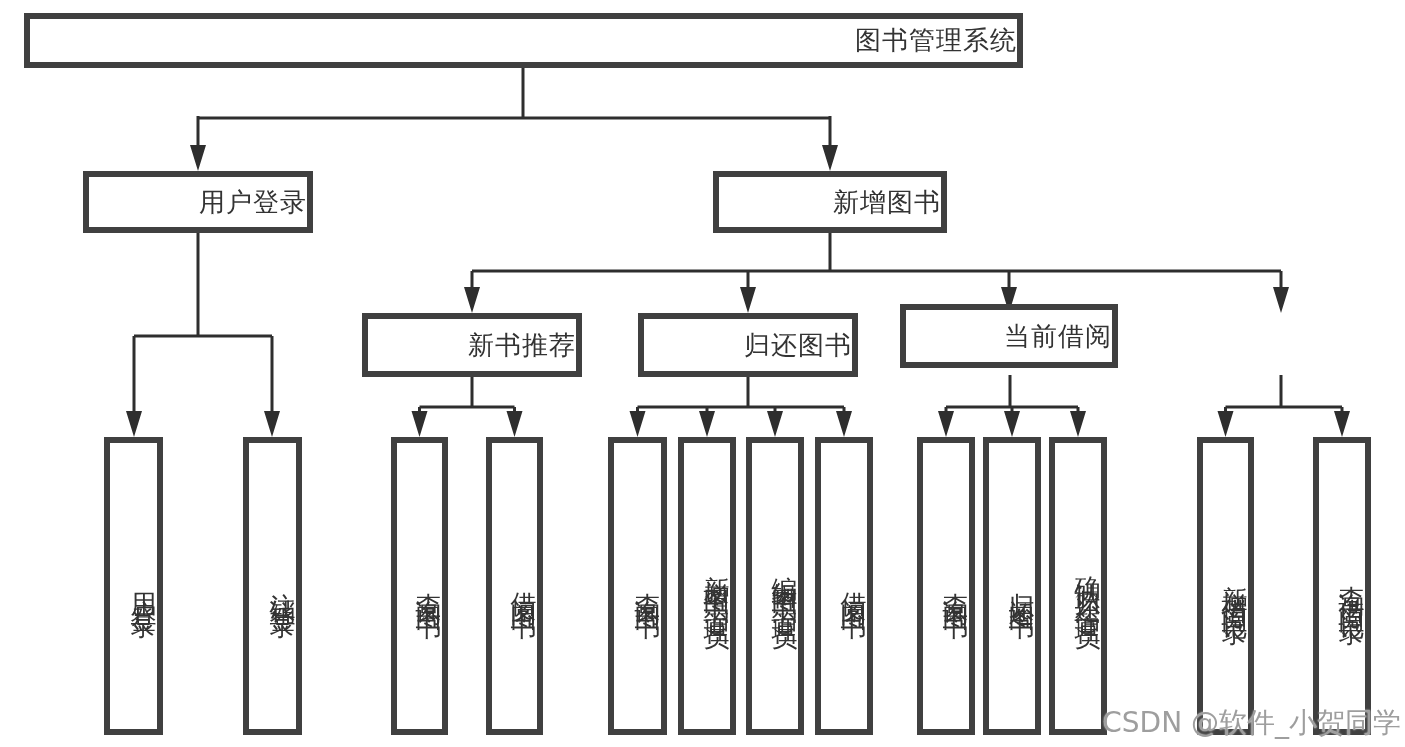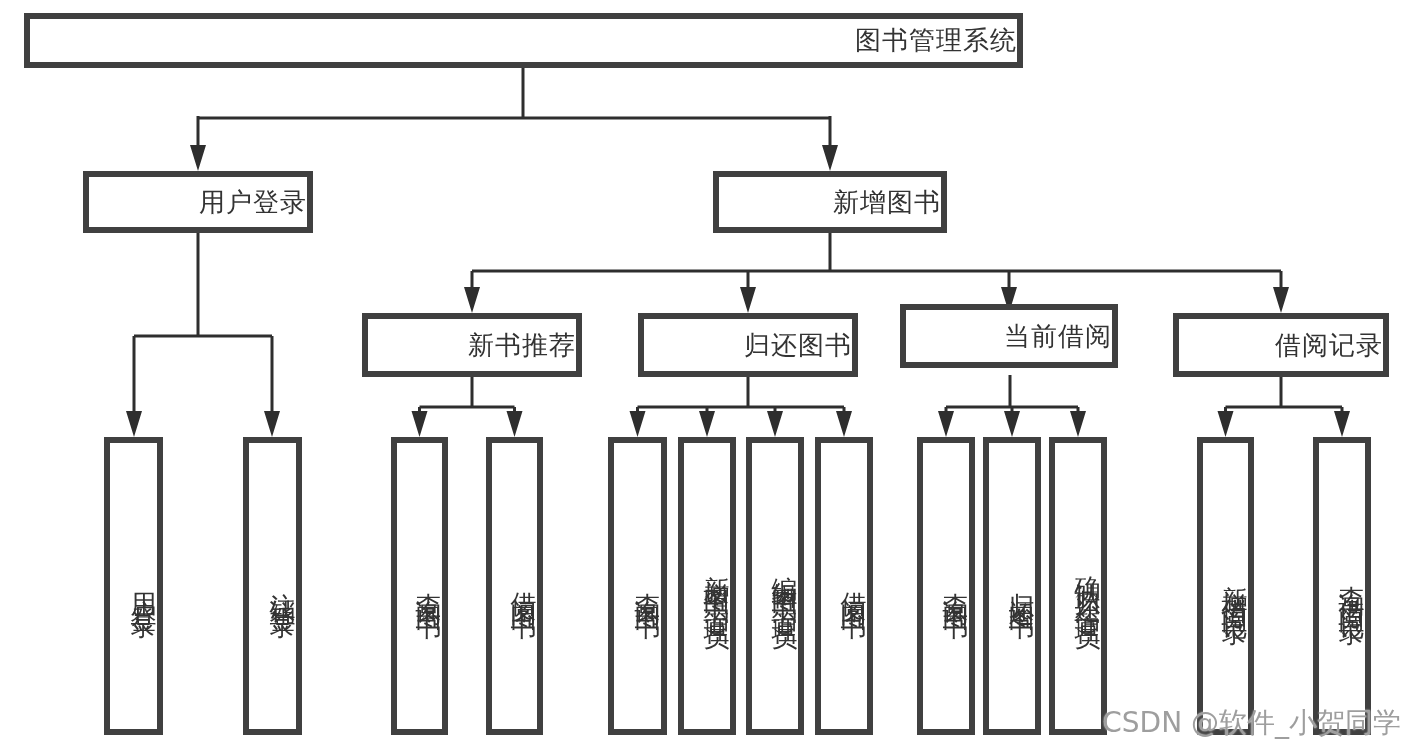--- a/index.html
+++ b/index.html
@@ -121,23 +121,20 @@
 
   <div class="box h" style="left:362px;top:313px;width:220px;height:64px">
     <span>新书推荐</span>
   </div>
   <div class="box h" style="left:638px;top:313px;width:220px;height:64px">
     <span>归还图书</span>
   </div>
   <div class="box h" style="left:900px;top:304px;width:218px;height:64px">
     <span>当前借阅</span>
   </div>
-  <div class="box h" style="left:1173px;top:313px;width:216px;height:64px">
-    <span>借阅记录</span>
-  </div>
 
   <div class="box v" style="left:104px;top:437px;width:59px;height:298px">
     <span>用户登录</span>
   </div>
   <div class="box v" style="left:243px;top:437px;width:59px;height:298px">
     <span>注销登录</span>
   </div>
 
   <div class="box v" style="left:391px;top:437px;width:57px;height:298px">
     <span>查询图书</span>

